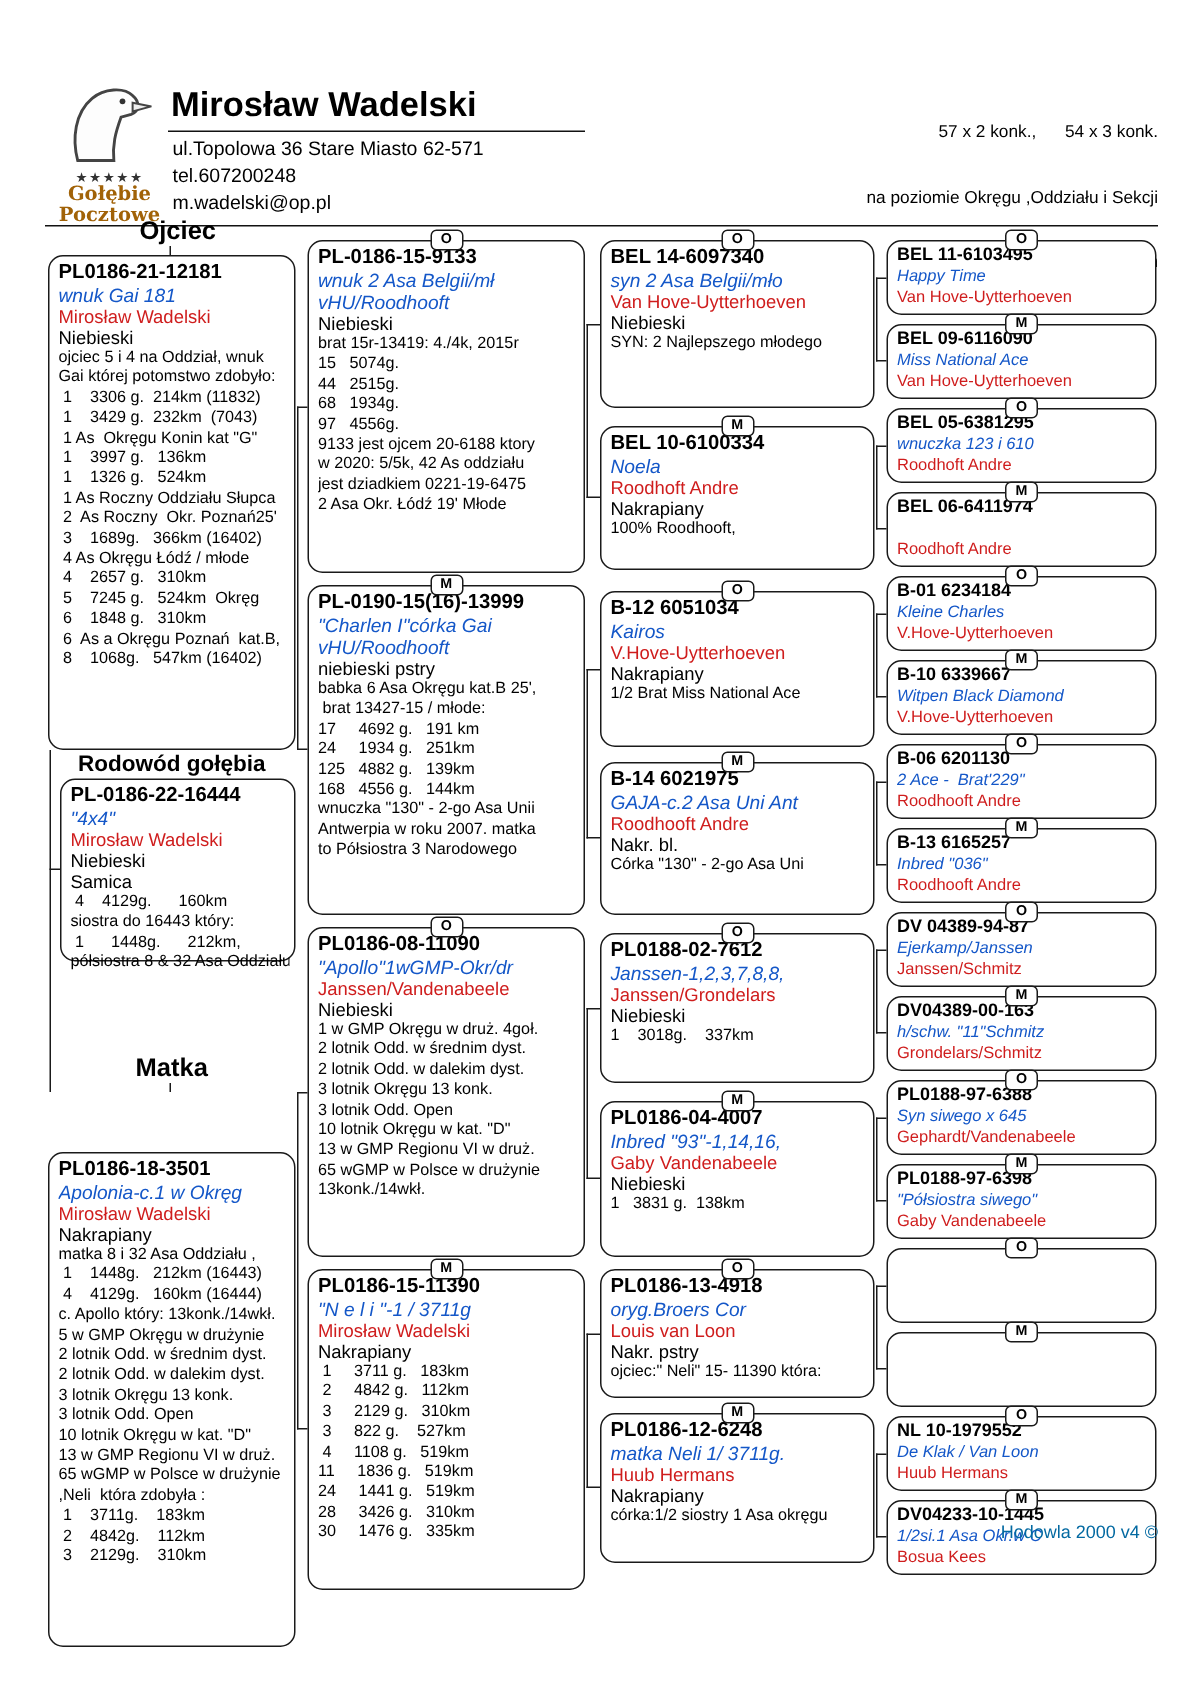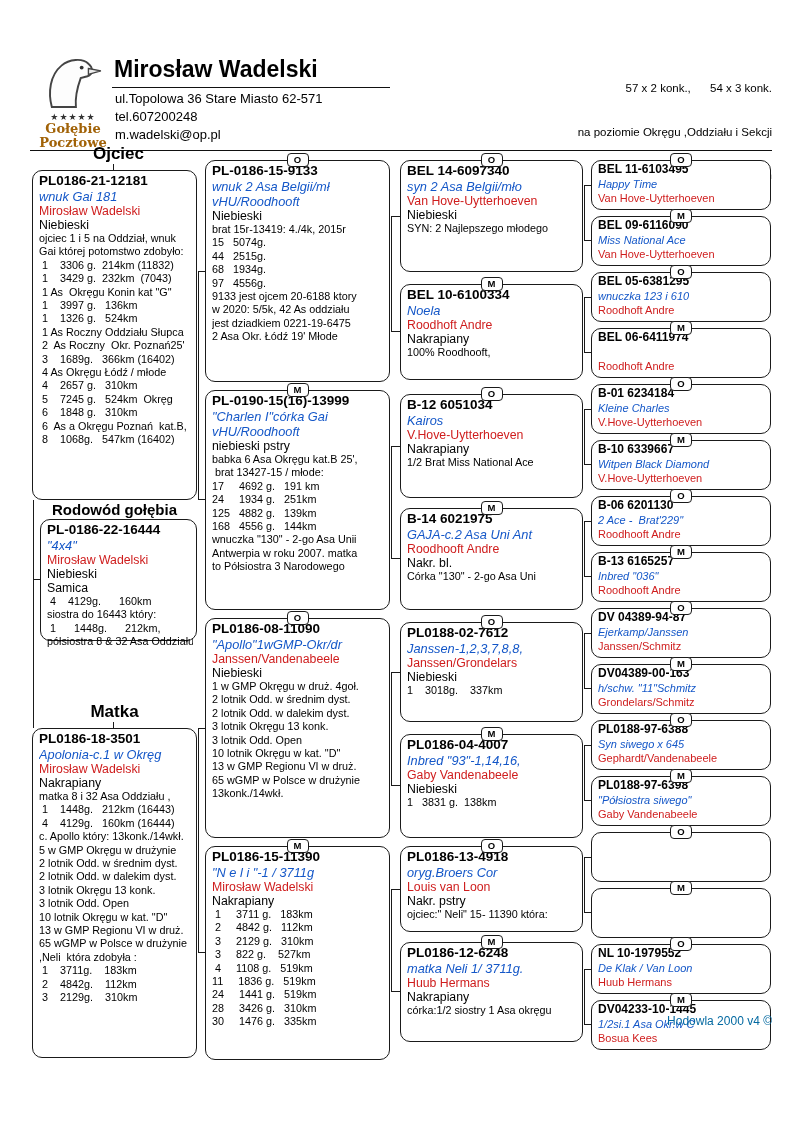--- a/index.html
+++ b/index.html
@@ -77,21 +77,21 @@
 
   <div class="divider"></div>
 
   <div class="colhead" style="left:36px;top:144px;width:165px;">Ojciec</div>
   <div class="tick" style="left:113px;top:164px;"></div>
   <div class="pbox" style="left:32px;top:170px;width:165px;height:330px;">
       <div class="ln ring">PL0186-21-12181</div>
       <div class="ln blue">wnuk Gai 181</div>
       <div class="ln red">Mirosław Wadelski</div>
       <div class="ln black">Niebieski</div>
-      <div class="ln det">ojciec 1 i 5 na Oddział, wnuk</div>
+      <div class="ln det">ojciec 5 i 4 na Oddział, wnuk</div>
       <div class="ln det">Gai której potomstwo zdobyło:</div>
       <div class="ln det"> 1    3306 g.  214km (11832)</div>
       <div class="ln det"> 1    3429 g.  232km  (7043)</div>
       <div class="ln det"> 1 As  Okręgu Konin kat "G"</div>
       <div class="ln det"> 1    3997 g.   136km</div>
       <div class="ln det"> 1    1326 g.   524km</div>
       <div class="ln det"> 1 As Roczny Oddziału Słupca</div>
       <div class="ln det"> 2  As Roczny  Okr. Poznań25'</div>
       <div class="ln det"> 3    1689g.   366km (16402)</div>
       <div class="ln det"> 4 As Okręgu Łódź / młode</div>
@@ -110,21 +110,21 @@
       <div class="ln black">Niebieski</div>
       <div class="ln black">Samica</div>
       <div class="ln det"> 4    4129g.      160km</div>
       <div class="ln det">siostra do 16443 który:</div>
       <div class="ln det"> 1      1448g.      212km,</div>
       <div class="ln det">półsiostra 8 &amp; 32 Asa Oddziału</div>
     </div>
 
   <div class="colhead" style="left:32px;top:702px;width:165px;">Matka</div>
   <div class="tick" style="left:113px;top:722px;"></div>
-  <div class="pbox" style="left:32px;top:728px;width:165px;height:330px;">
+  <div class="pbox" style="left:32px;top:768px;width:165px;height:330px;">
       <div class="ln ring">PL0186-18-3501</div>
       <div class="ln blue">Apolonia-c.1 w Okręg</div>
       <div class="ln red">Mirosław Wadelski</div>
       <div class="ln black">Nakrapiany</div>
       <div class="ln det">matka 8 i 32 Asa Oddziału ,</div>
       <div class="ln det"> 1    1448g.   212km (16443)</div>
       <div class="ln det"> 4    4129g.   160km (16444)</div>
       <div class="ln det">c. Apollo który: 13konk./14wkł.</div>
       <div class="ln det">5 w GMP Okręgu w drużynie</div>
       <div class="ln det">2 lotnik Odd. w średnim dyst.</div>

